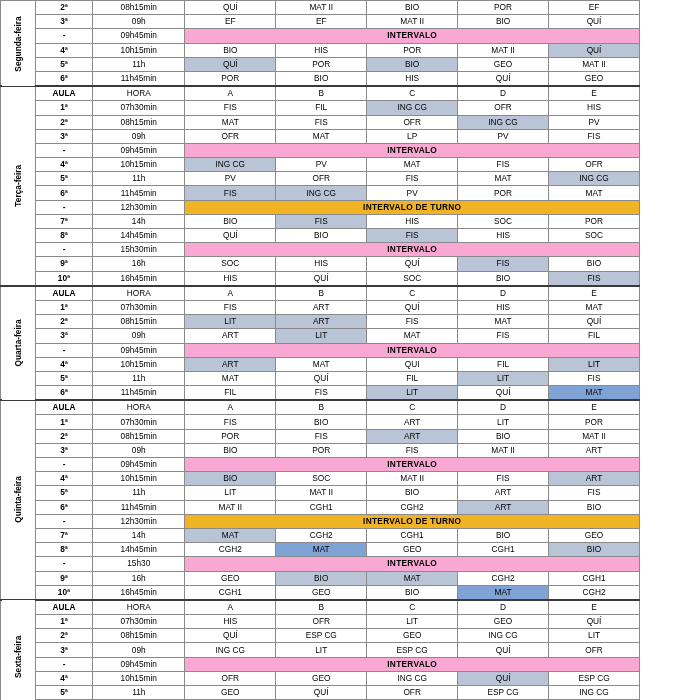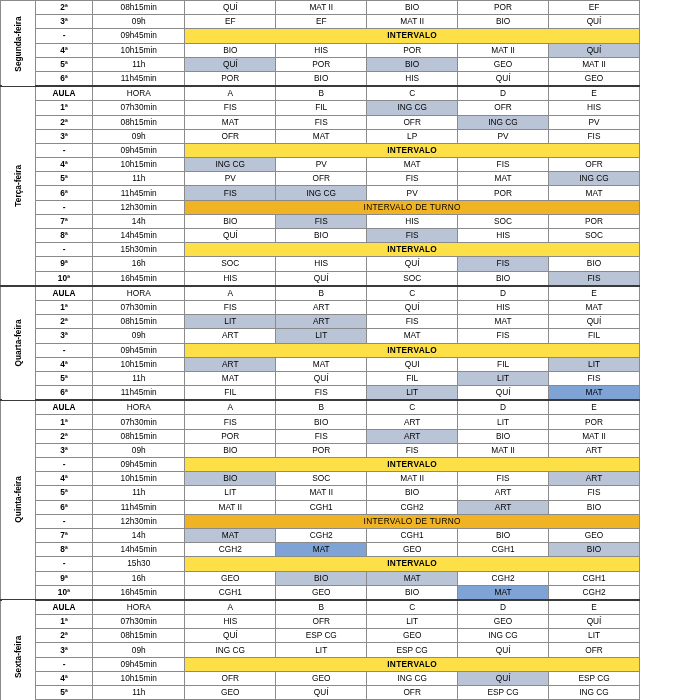--- a/index.html
+++ b/index.html
@@ -27,28 +27,28 @@
     transform:rotate(180deg);
     font-weight:bold;
     font-size:9px;
     background:#ffffff;
     border:1px solid #555;
   }
   td.hdr{font-weight:normal;background:#ffffff;}
   td.aula{font-weight:bold;}
   td.hora{}
   td.interval{
-    background:#fde047;
+    background:#f9a8d4;
     font-weight:bold;
     font-size:8.3px;
     letter-spacing:.3px;
   }
   td.turno{
     background:#f0b323;
-    font-weight:normal;
+    font-weight:bold;
     font-size:8.3px;
     letter-spacing:.3px;
   }
   tr.sep td{border-top:2px solid #3a3a3a;}
   td.hl1{background:#b9c4d6;}
   td.hl2{background:#7fa3d4;}
   .topline{border-top:2px solid #3a3a3a !important;margin-left:40px;}
 </style>
 </head>
 <body>

